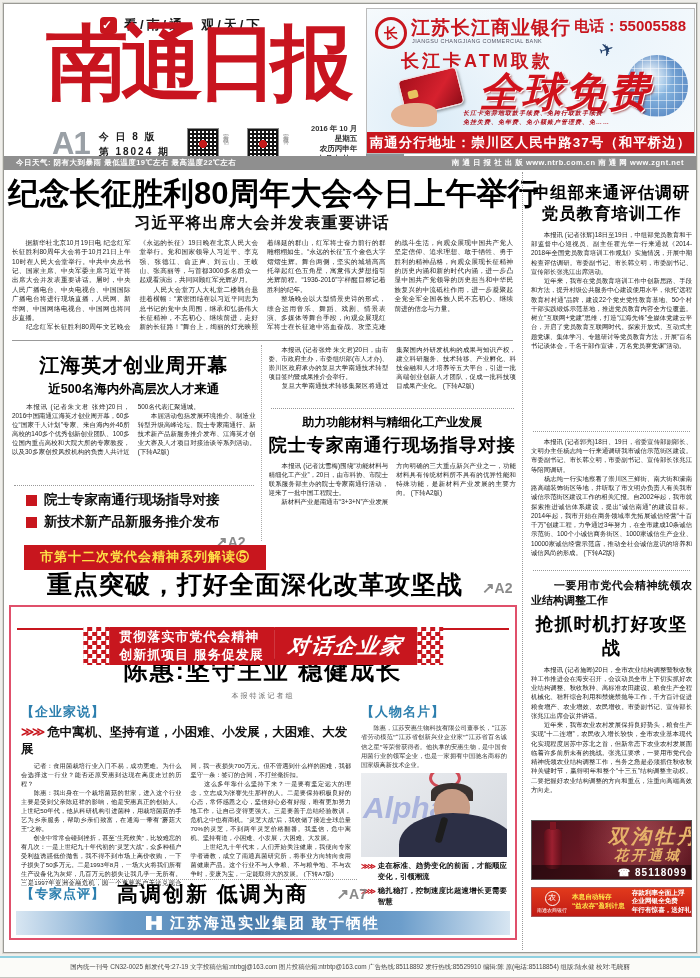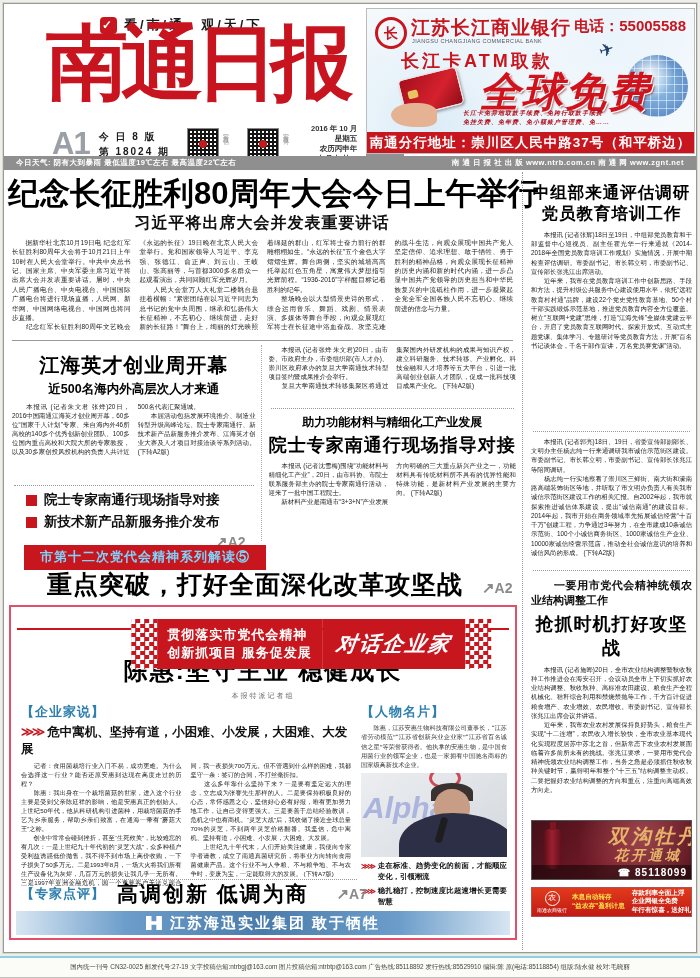--- a/index.html
+++ b/index.html
@@ -64,28 +64,28 @@
   .bullet{display:flex;align-items:center;gap:7px;font-size:13.5px;font-weight:900;margin:4px 0 0 14px;color:#111;}
   .bsq{width:11px;height:11px;background:#c8161e;flex:0 0 auto;}
   .jump{color:#8a8a8a;font-weight:bold;font-size:14px;white-space:nowrap;}
   .jump .arr{font-size:15px;}
   .mg-left .jump{text-align:right;padding-right:10px;margin-top:2px;}
   .mgh2{font-size:16.5px;font-weight:900;text-align:center;margin:7px 0 4px;}
   .mgkick{font-size:12px;font-weight:900;text-align:center;}
   .mgh3{font-size:18px;font-weight:900;text-align:center;margin:2px 0 4px;letter-spacing:1px;}
 
   
-  .slabel{position:absolute;top:541px;left:20px;background:#c8161e;color:#7dd3fc;font-size:13px;font-weight:bold;padding:3px 16px 4px;letter-spacing:1px;white-space:nowrap;font-family:Liberation Mono, monospace;}
+  .slabel{position:absolute;top:541px;left:20px;background:#c8161e;color:#fde047;font-size:13px;font-weight:bold;padding:3px 16px 4px;letter-spacing:1px;white-space:nowrap;font-family:Liberation Mono, monospace;}
   .sh{position:absolute;top:564px;left:28px;width:446px;text-align:center;font-size:25px;font-weight:900;letter-spacing:1px;white-space:nowrap;}
   .sjump{position:absolute;top:575px;left:478px;}
 
   
   .ibox{position:absolute;top:601px;left:5px;width:504px;height:331px;border:2px solid #e0506b;background:#fff;}
   .iline{position:absolute;top:21px;left:6px;right:6px;border-top:2px solid #c8161e;}
-  .ibanner{position:absolute;top:12px;left:50%;transform:translateX(-50%);display:flex;align-items:stretch;height:50px;z-index:2;margin-left:48px;}
+  .ibanner{position:absolute;top:20px;left:50%;transform:translateX(-50%);display:flex;align-items:stretch;height:38px;z-index:2;}
   .checker{width:26px;background:repeating-conic-gradient(#c8161e 0% 25%, #fff 0% 50%);background-size:9px 9px;}
   .ib-main{background:#c8161e;color:#fff;font-size:13px;font-weight:900;line-height:1.35;padding:3px 10px;display:flex;flex-direction:column;justify-content:center;letter-spacing:1px;white-space:nowrap;}
   .ib-script{background:#c8161e;color:#fff;display:flex;align-items:center;padding:0 14px;font-family:"DejaVu Serif",serif;font-style:italic;font-weight:bold;font-size:21px;letter-spacing:2px;white-space:nowrap;}
   .ib-script span{transform:skewX(-8deg);}
   .ihead{position:absolute;top:48px;left:0;width:100%;text-align:center;font-size:24px;font-weight:900;letter-spacing:2px;white-space:nowrap;}
   .ibyline{position:absolute;top:84px;left:0;width:100%;text-align:center;font-size:7px;color:#666;letter-spacing:2px;}
   .icontent{position:absolute;top:96px;left:10px;right:8px;height:200px;display:flex;gap:10px;}
   .seclabel{color:#2d7fae;font-weight:bold;font-size:13px;font-family:"Liberation Serif",serif;letter-spacing:1px;}
   .ileft{width:330px;}
   .isub{font-size:12.5px;font-weight:900;line-height:1.35;margin:3px 0 4px;color:#111;}

